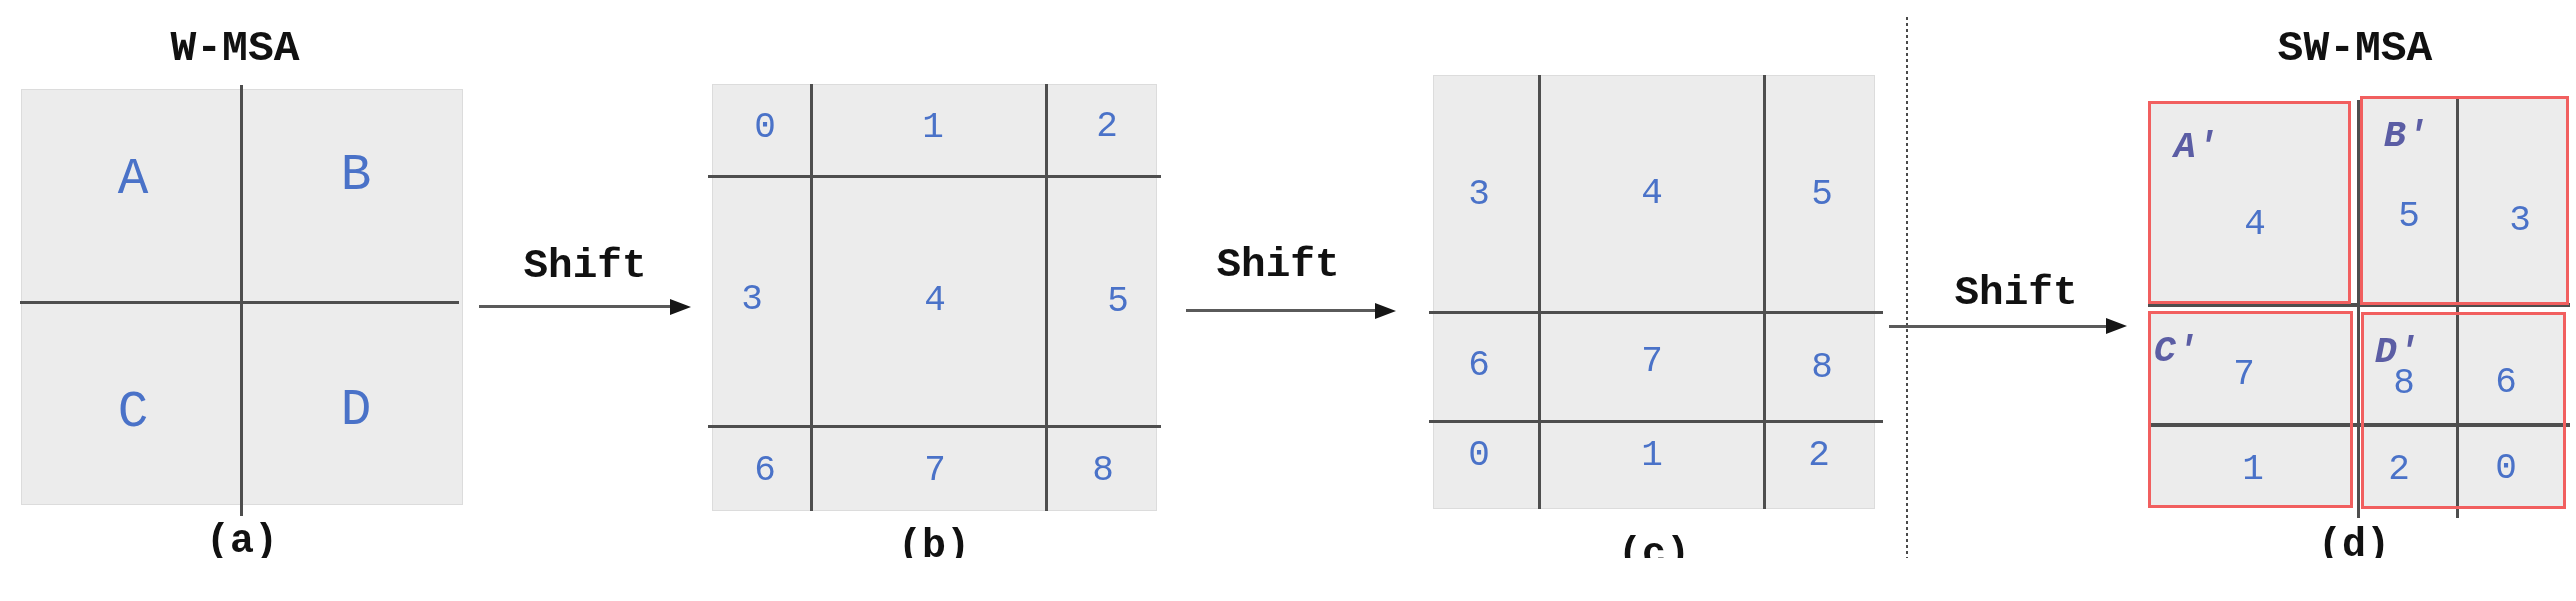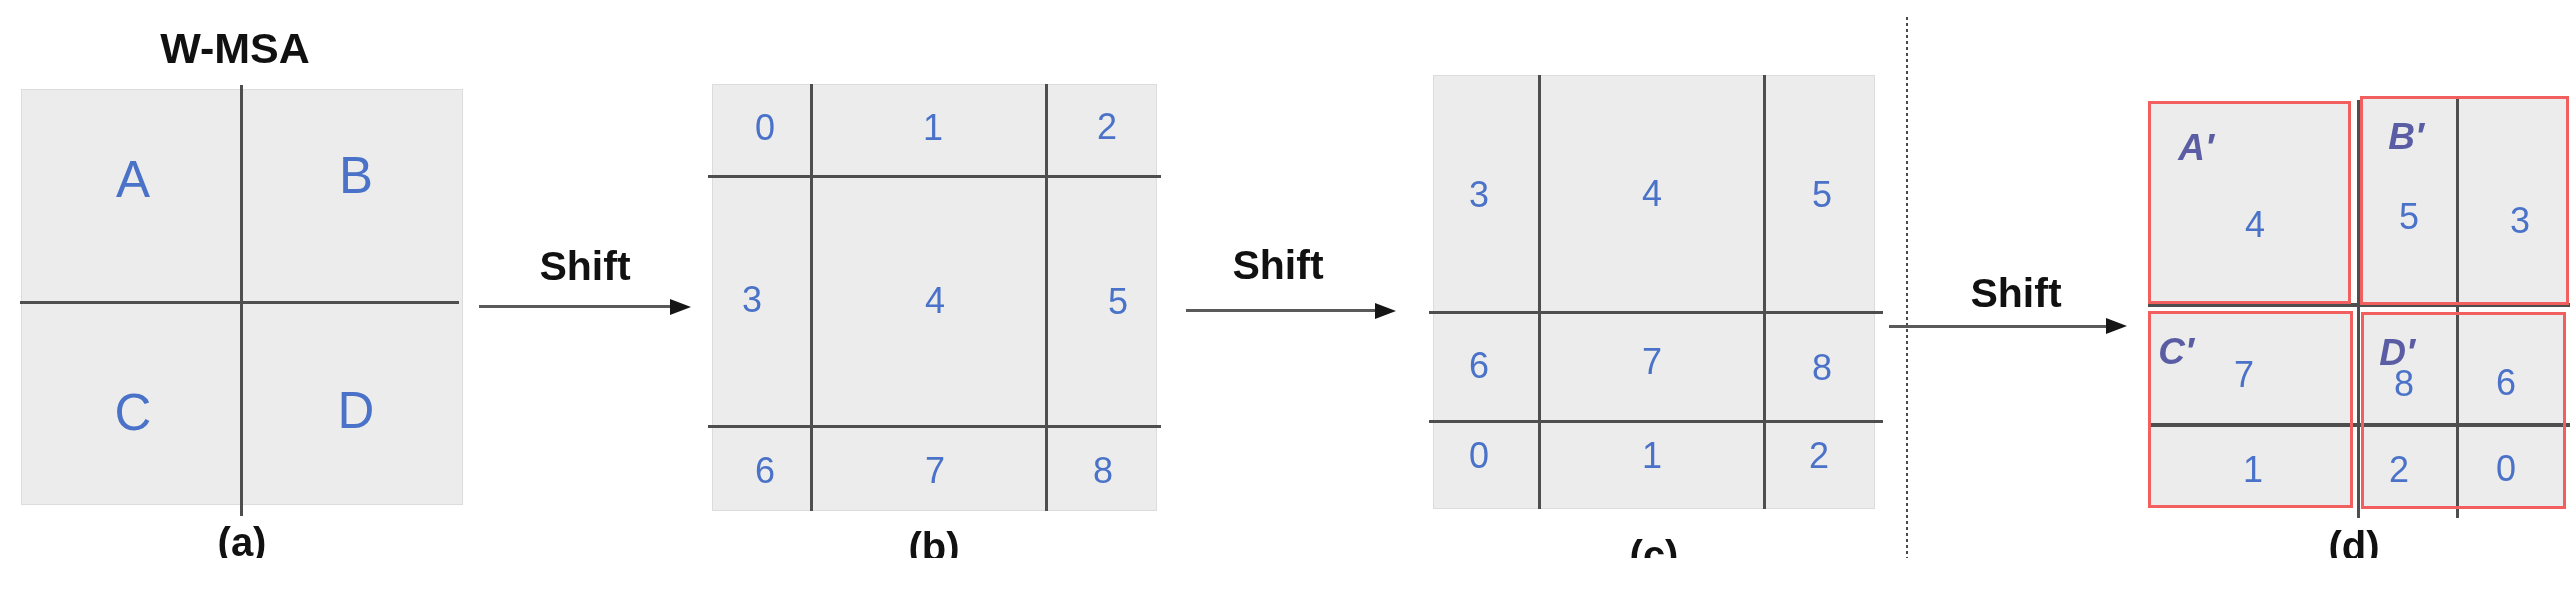--- a/index.html
+++ b/index.html
@@ -1,21 +1,21 @@
 <!DOCTYPE html>
 <html style="--accent: #4a72c8; --window-label: #5b5da4; --red: #f15f5f; --line: #4e4e4e; --cell-bg: #ececec; --text: #111111;font-size:10.7px"><head>
 <meta charset="utf-8">
 <style>
   :root{
     --accent:#4a72c8; --window-label:#5b5da4; --red:#f15f5f;
     --line:#4e4e4e; --cell-bg:#ececec; --text:#111111;
   }
   html,body{margin:0;padding:0;background:#ffffff;}
   .canvas{position:relative;width:2576px;height:558px;background:#ffffff;overflow:hidden;
-          font-family:Liberation Sans, sans-serif;}
+          font-family:Liberation Mono, monospace;}
   .ctr{position:absolute;transform:translate(-50%,-50%);line-height:1;white-space:nowrap;}
   .title{font-size:43px;font-weight:bold;color:var(--text);}
   .caption{font-size:40px;font-weight:bold;color:var(--text);}
   .shift-label{font-size:41px;font-weight:bold;color:var(--text);}
   .letter{font-size:51px;color:var(--accent);}
   .num{font-size:36px;color:var(--accent);}
   .wlabel{font-size:37px;font-weight:bold;font-style:italic;color:var(--window-label);}
   .grid{position:absolute;background:var(--cell-bg);border:0.7px solid #dcdcdc;box-sizing:border-box;}
   .bar{position:absolute;background:var(--line);}
   .arrow-line{position:absolute;height:3.3px;background:#5a5a5a;}
@@ -80,20 +80,21 @@
   <div class="ctr num" style="left:1652px;top:456px;">1</div>
   <div class="ctr num" style="left:1819px;top:456px;">2</div>
   <div class="ctr caption" style="left:1654px;top:555px;">(c)</div>
 
   <div class="dotted" style="left:1906px;top:16.7px;height:567px;"></div>
 
   <div class="ctr shift-label z2" style="left:2016px;top:293px;">Shift</div>
   <div class="arrow-line z2" style="left:1889px;top:325px;width:219px;"></div>
   <div class="arrow-head z2" style="left:2106px;top:318px;"></div>
 
+  <div class="ctr title" style="left:2355px;top:48px;">SW-MSA</div>
 
   <div class="fill z1" style="left:2148px;top:101px;width:203px;height:203px;"></div>
   <div class="fill z1" style="left:2360px;top:96px;width:209px;height:209px;"></div>
   <div class="fill z1" style="left:2148px;top:311px;width:205px;height:197px;"></div>
   <div class="fill z1" style="left:2361px;top:312px;width:205px;height:197px;"></div>
 
   <div class="bar z2" style="left:2357px;top:100px;width:3.3px;height:418px;"></div>
   <div class="bar z2" style="left:2456px;top:96px;width:3.3px;height:422px;"></div>
   <div class="bar z2" style="left:2148px;top:303px;width:422px;height:4px;"></div>
   <div class="bar z2" style="left:2148px;top:423px;width:422px;height:4px;"></div>

